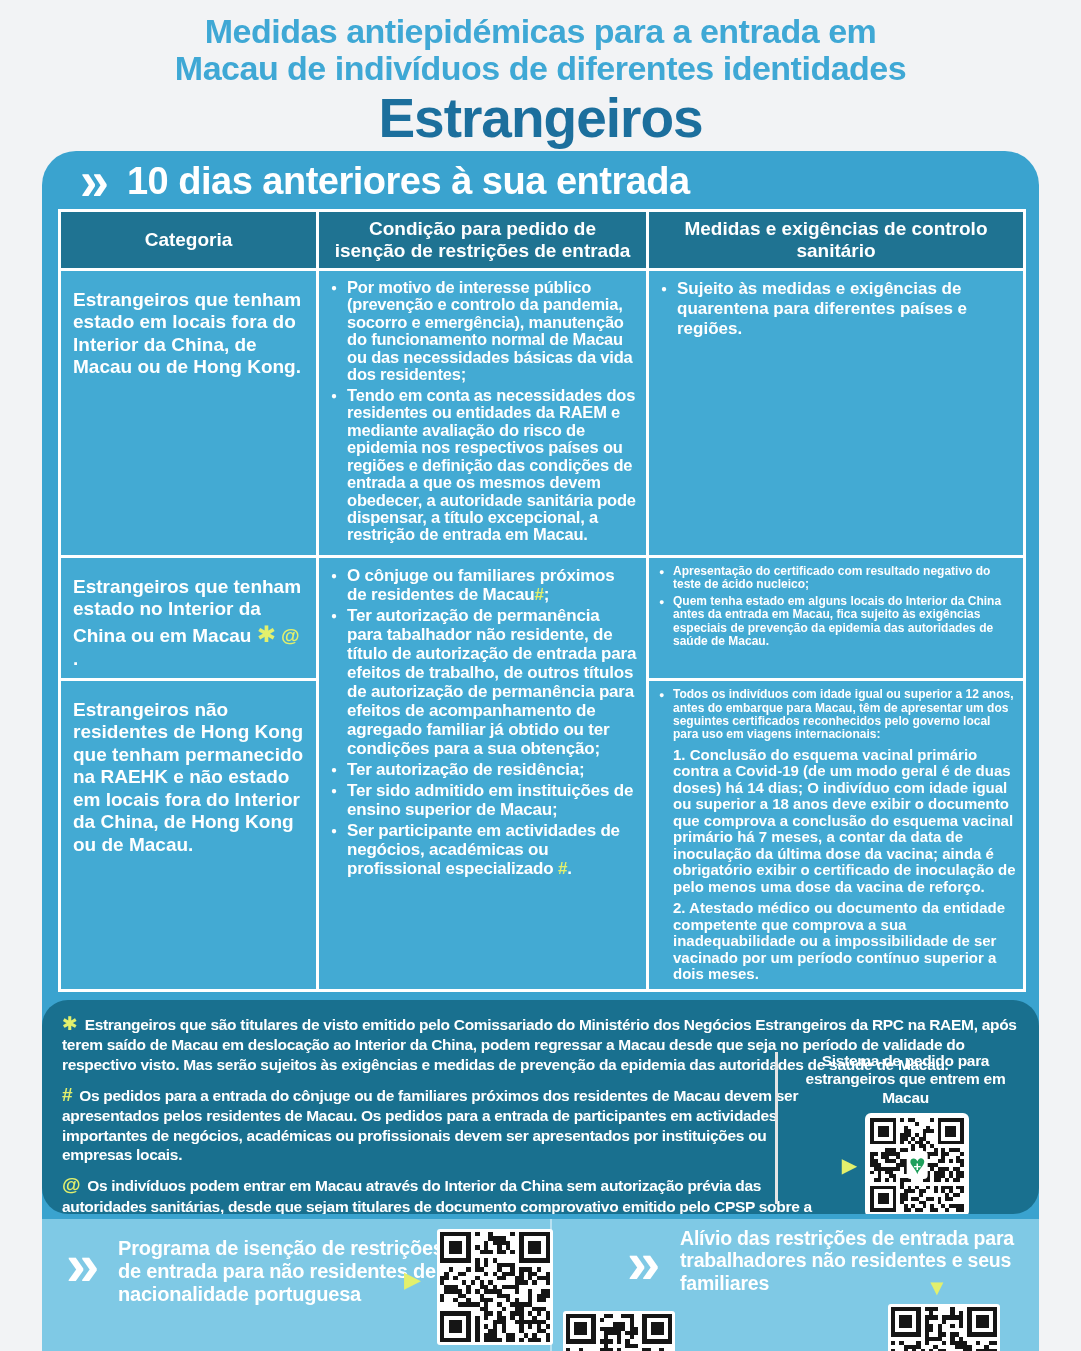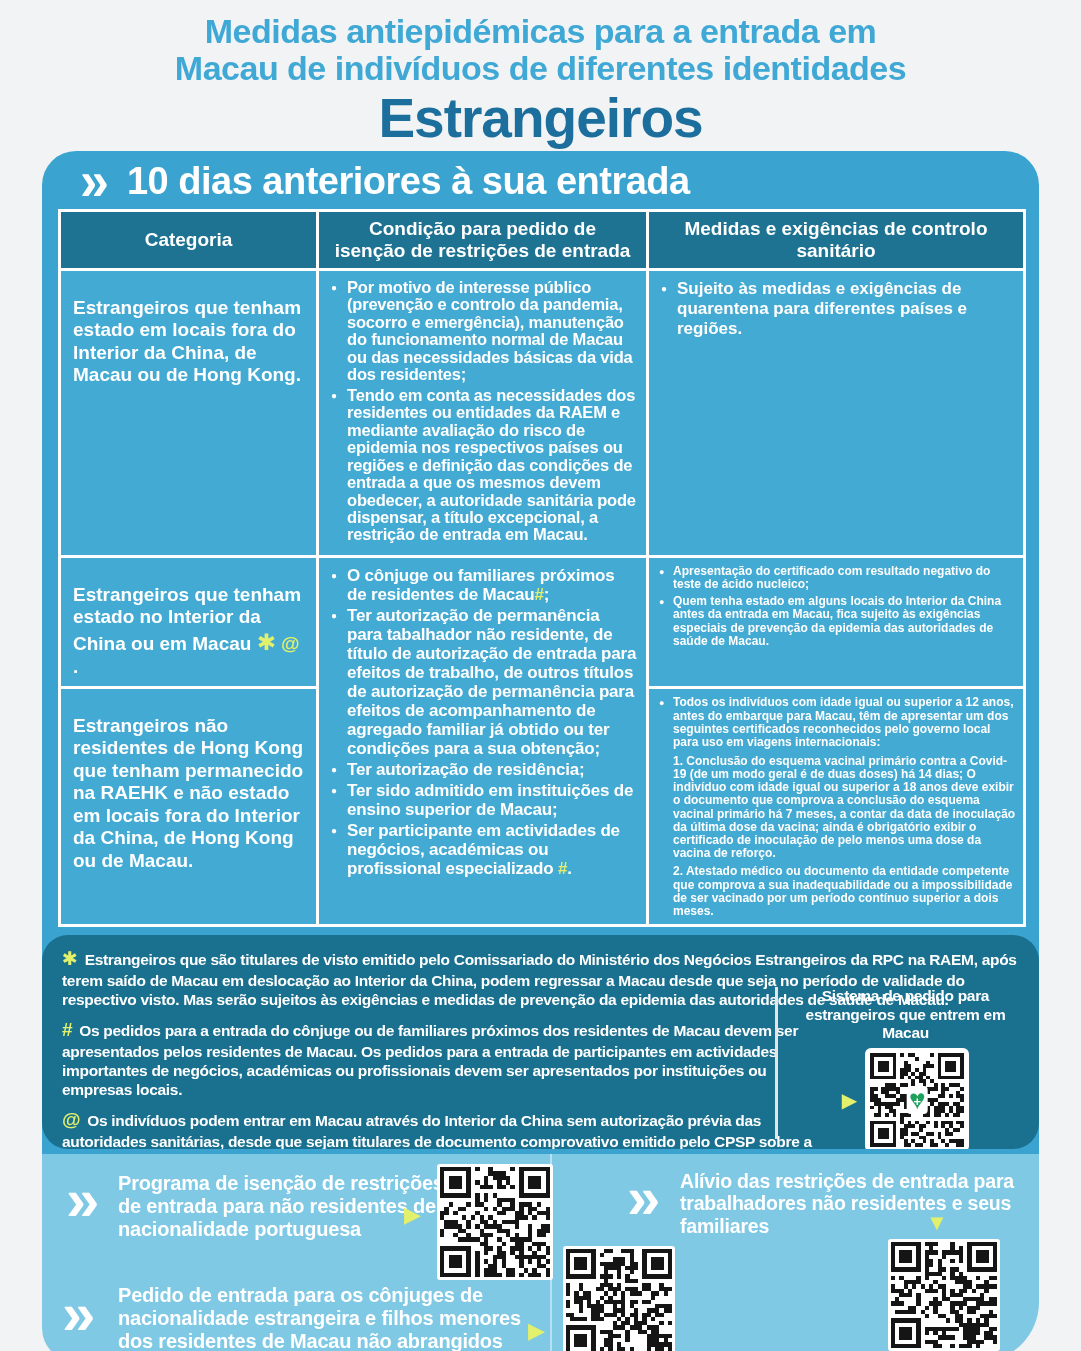--- a/index.html
+++ b/index.html
@@ -31,31 +31,31 @@
   .sec-title{color:#fff;font-weight:bold;font-size:38px;letter-spacing:-0.5px}
 
   
   table.grid{border-collapse:collapse;margin:0 16px 0;width:965px;table-layout:fixed}
   table.grid th,table.grid td{border:3px solid #fff;vertical-align:top;color:#fff}
   col.c1{width:258px} col.c2{width:330px} col.c3{width:377px}
   th{background:var(--headcell);font-size:19px;font-weight:bold;text-align:center;
      vertical-align:middle !important;padding:6px 14px;height:56px;line-height:1.15}
   td{background:var(--cell);padding:8px 8px 8px 12px;font-weight:bold}
   tr.r1{height:264px} tr.r2{height:94px} tr.r3{height:210px}
-  td.cat{font-size:19px;line-height:1.18;padding-top:26px}
+  td.cat{font-size:19px;line-height:1.18;padding-top:18px}
   ul{list-style:none}
   li{position:relative;padding-left:16px;margin-bottom:3px}
   li::before{content:"●";position:absolute;left:0;top:4px;font-size:10px}
   td.cond li{font-size:16.5px;line-height:1.06;letter-spacing:-0.2px}
   td.cond2 li{font-size:17px;line-height:1.12;letter-spacing:-0.2px;margin-bottom:2px}
   td.med1 li{font-size:17px;line-height:1.18}
   td.small{padding:7px 6px 6px 10px}
   td.small li{font-size:12px;line-height:1.12;padding-left:14px;margin-bottom:3px}
   td.small li::before{top:2px;font-size:9px}
-  td.small p.num{font-size:12px;line-height:1.1;margin:5px 0 0 14px;font-weight:bold}
+  td.small p.num{font-size:15px;line-height:1.1;margin:5px 0 0 14px;font-weight:bold}
   .sym{color:var(--accent);font-weight:bold}
   .symA{font-size:1.2em}
 
   
   .notes{position:relative;margin:8px 0 0;background:var(--notes);border-radius:26px;
     padding:12px 18px 8px 20px;height:214px;overflow:hidden}
   .notes p{color:#fff;font-weight:bold;font-size:15.5px;line-height:1.24;
     letter-spacing:-0.3px;margin-bottom:9px}
   .notes p .sym{font-size:19px;margin-right:7px}
   .notes p.n2,.notes p.n3{max-width:762px}
@@ -79,21 +79,21 @@
   .bdiv{position:absolute;left:508px;top:0;bottom:0;width:2px;background:rgba(255,255,255,.45)}
   .chev2{position:absolute;color:#fff;font-weight:bold;font-size:60px;line-height:1}
   .btext{position:absolute;color:#fff;font-weight:bold;font-size:20px;line-height:1.15;
     letter-spacing:-0.2px}
   .tri2{position:absolute;color:var(--accent);font-size:22px;line-height:1}
   .qrbox{position:absolute;background:#fff;padding:3px;border-radius:3px}
   .c1{left:24px;top:16px} .p1b{left:76px;top:18px;width:330px}
   .a1{left:362px;top:50px} .q1{left:395px;top:10px;width:116px;height:116px}
   .c2{left:20px;top:130px} .p2b{left:76px;top:130px;width:432px}
   .a2{left:486px;top:166px} .q2{left:521px;top:92px;width:112px;height:112px}
-  .c3{left:585px;top:14px} .p3b{left:638px;top:16px;width:357px;font-size:19.5px}
+  .c3{left:585px;top:14px} .p3b{left:638px;top:8px;width:357px;font-size:19.5px}
   .a3{left:884px;top:58px} .q3{left:846px;top:85px;width:112px;height:112px}
 </style>
 </head>
 <body>
 
 <div class="page">
 
   <header class="title">
     <div class="t1">Medidas antiepidémicas para a entrada em</div>
     <div class="t1">Macau de indivíduos de diferentes identidades</div>

